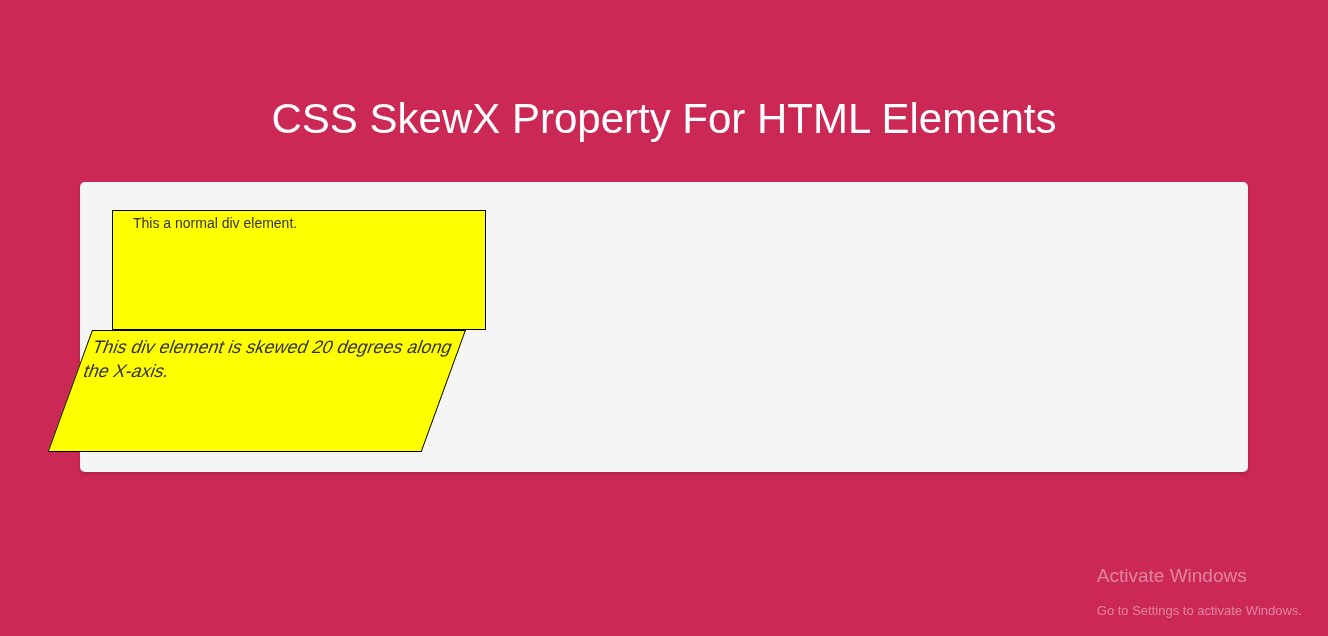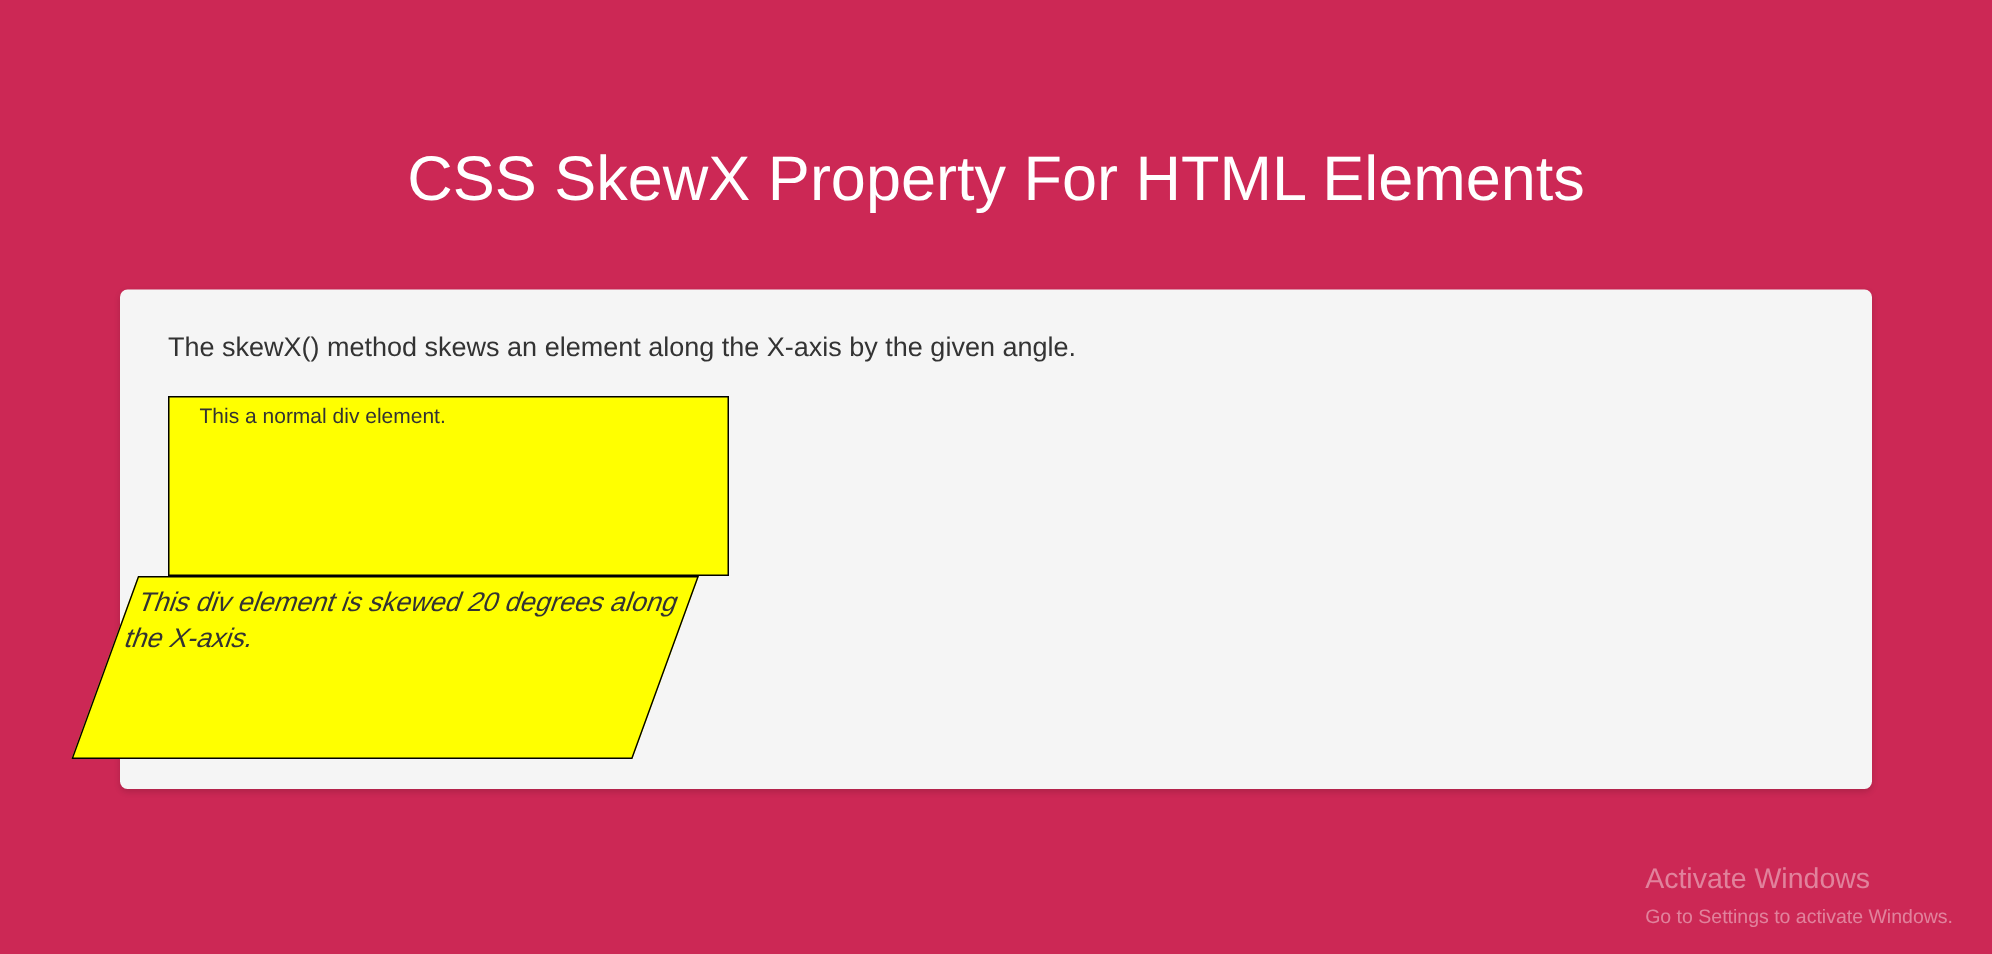--- a/index.html
+++ b/index.html
@@ -14,21 +14,21 @@
       font-family: Arial, Helvetica, sans-serif;
       position: relative;
       overflow: hidden;
     }
     .page-title {
       color: #ffffff;
       font-size: 42px;
       font-weight: 400;
       text-align: center;
       padding-top: 95px;
-      padding-bottom: 50px;
+      padding-bottom: 39px;
     }
     .content-card {
       background-color: #f5f5f5;
       margin: 0 80px;
       border-radius: 5px;
       padding: 28px 32px 20px 32px;
       box-shadow: 0 2px 4px rgba(0,0,0,0.15);
       position: relative;
     }
     .description {
@@ -63,34 +63,33 @@
       position: absolute;
       right: 26px;
       bottom: 18px;
       text-align: left;
       color: rgba(255,255,255,0.42);
       font-family: "Segoe UI", Arial, sans-serif;
     }
     .watermark-title {
       font-size: 19px;
       font-weight: 400;
-      margin-bottom: 5px;
+      margin-bottom: 16px;
     }
     .watermark-sub {
       font-size: 13px;
       text-align: right;
     }
   </style>
 </head>
 <body>
 
 <h1 class="page-title">CSS SkewX Property For HTML Elements</h1>
 
 <div class="content-card">
-  <p class="description">The skewX() method skews an element along the X-axis by the given angle.</p>
   <div class="box-normal">This a normal div element.</div>
   <div class="box-skewed">This div element is skewed 20 degrees along the X-axis.</div>
 </div>
 
 <div class="watermark">
   <div class="watermark-title">Activate Windows</div>
   <div class="watermark-sub">Go to Settings to activate Windows.</div>
 </div>
 
 </body></html>

